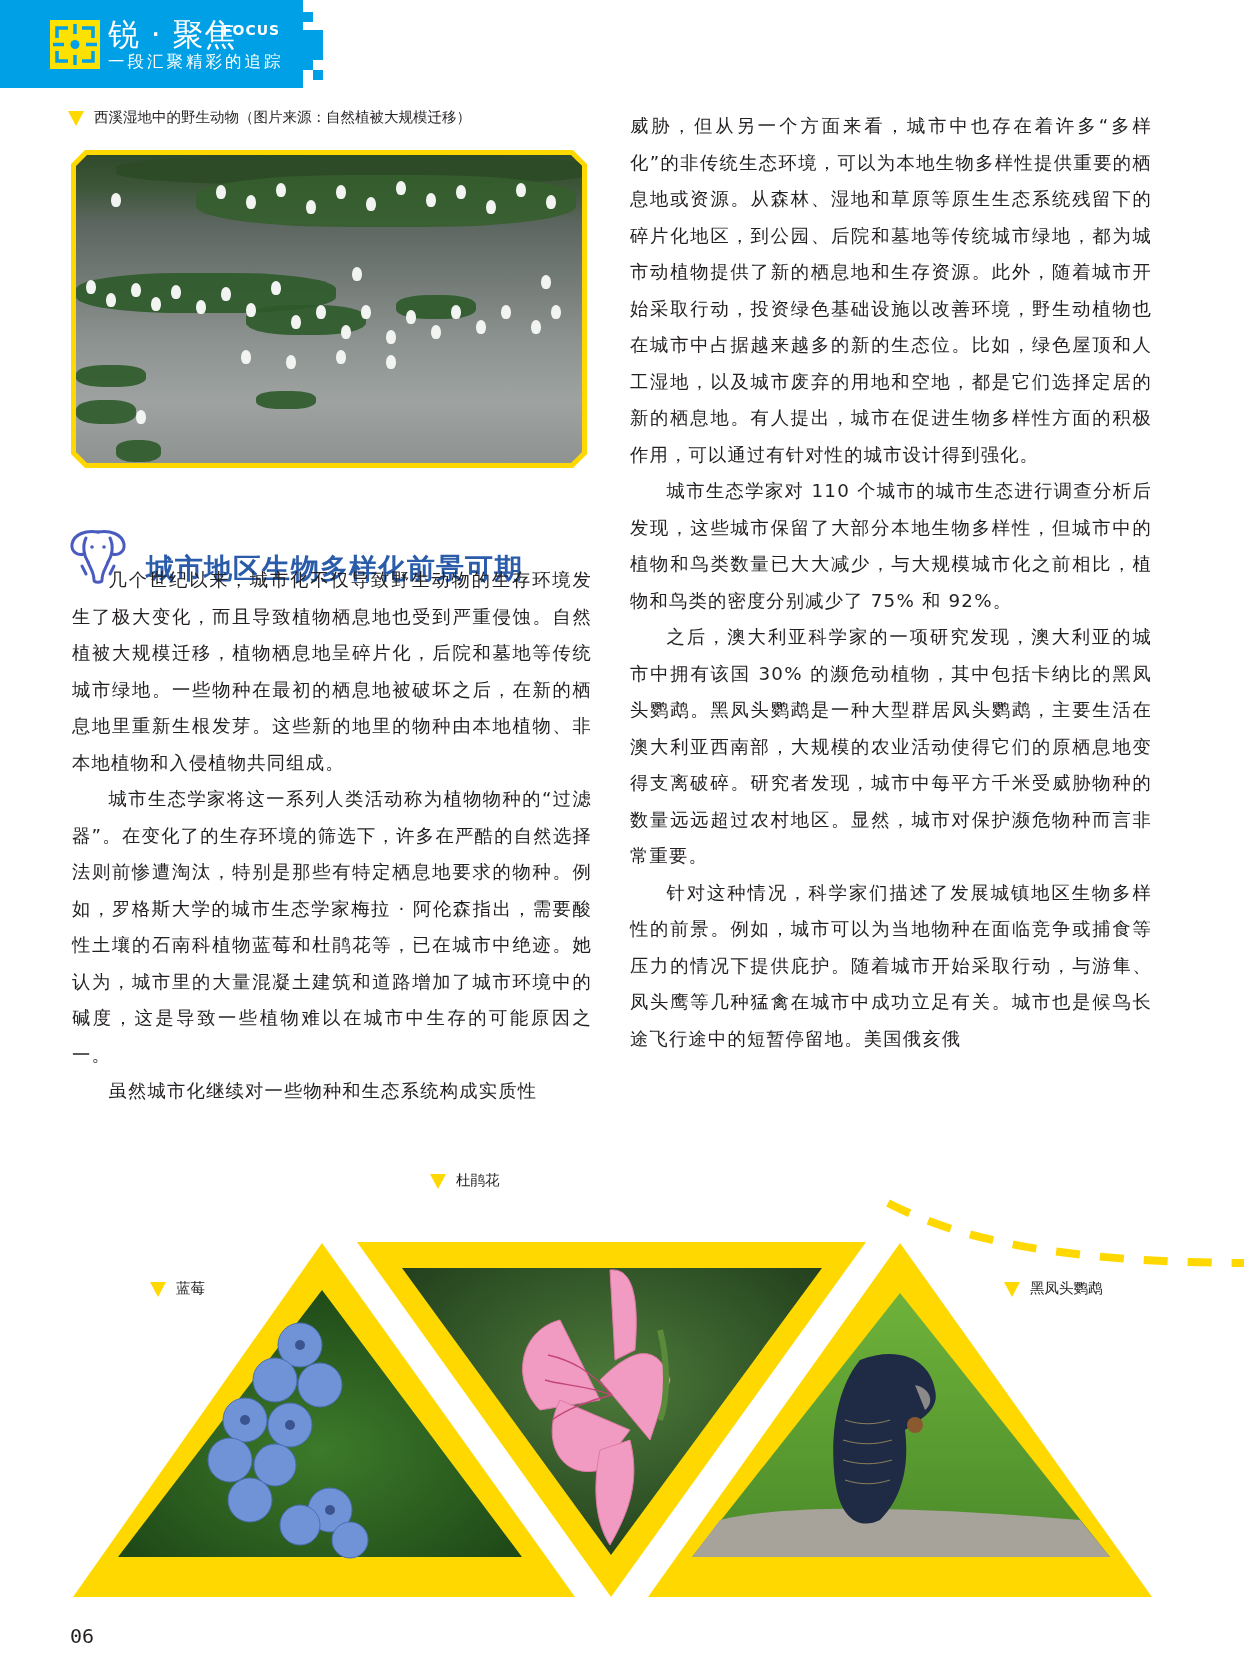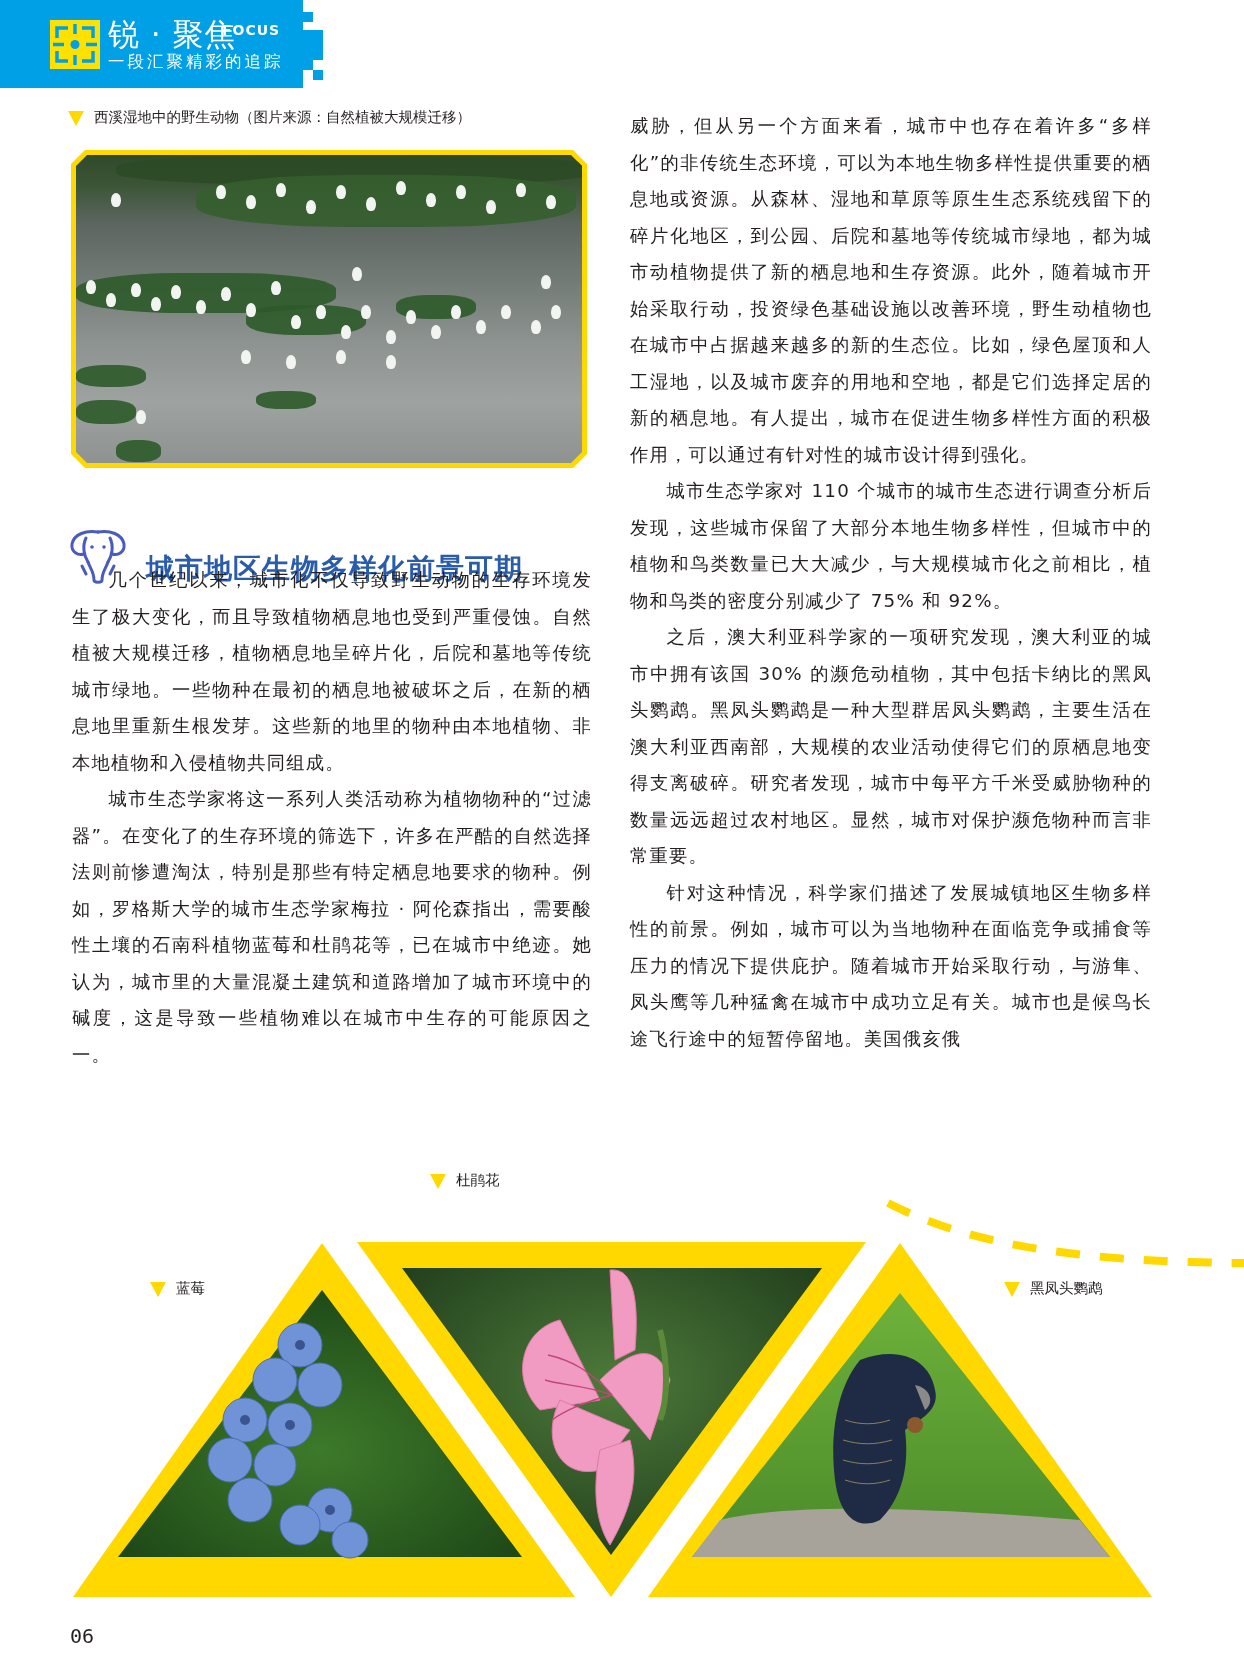--- a/index.html
+++ b/index.html
@@ -148,20 +148,21 @@
     </g>
     <circle cx="24" cy="21" r="1.8" fill="#4a5bbf"></circle>
     <circle cx="36" cy="21" r="1.8" fill="#4a5bbf"></circle>
   </svg>
 </div>
 <div class="section-title">城市地区生物多样化前景可期</div>
 
 <div class="col col-left">
   <p>几个世纪以来，城市化不仅导致野生动物的生存环境发生了极大变化，而且导致植物栖息地也受到严重侵蚀。自然植被大规模迁移，植物栖息地呈碎片化，后院和墓地等传统城市绿地。一些物种在最初的栖息地被破坏之后，在新的栖息地里重新生根发芽。这些新的地里的物种由本地植物、非本地植物和入侵植物共同组成。</p>
   <p>城市生态学家将这一系列人类活动称为植物物种的“过滤器”。在变化了的生存环境的筛选下，许多在严酷的自然选择法则前惨遭淘汰，特别是那些有特定栖息地要求的物种。例如，罗格斯大学的城市生态学家梅拉 · 阿伦森指出，需要酸性土壤的石南科植物蓝莓和杜鹃花等，已在城市中绝迹。她认为，城市里的大量混凝土建筑和道路增加了城市环境中的碱度，这是导致一些植物难以在城市中生存的可能原因之一。</p>
+  <p>虽然城市化继续对一些物种和生态系统构成实质性</p>
 </div>
 
 <div class="col col-right">
   <p class="noindent">威胁，但从另一个方面来看，城市中也存在着许多“多样化”的非传统生态环境，可以为本地生物多样性提供重要的栖息地或资源。从森林、湿地和草原等原生生态系统残留下的碎片化地区，到公园、后院和墓地等传统城市绿地，都为城市动植物提供了新的栖息地和生存资源。此外，随着城市开始采取行动，投资绿色基础设施以改善环境，野生动植物也在城市中占据越来越多的新的生态位。比如，绿色屋顶和人工湿地，以及城市废弃的用地和空地，都是它们选择定居的新的栖息地。有人提出，城市在促进生物多样性方面的积极作用，可以通过有针对性的城市设计得到强化。</p>
   <p>城市生态学家对 110 个城市的城市生态进行调查分析后发现，这些城市保留了大部分本地生物多样性，但城市中的植物和鸟类数量已大大减少，与大规模城市化之前相比，植物和鸟类的密度分别减少了 75% 和 92%。</p>
   <p>之后，澳大利亚科学家的一项研究发现，澳大利亚的城市中拥有该国 30% 的濒危动植物，其中包括卡纳比的黑凤头鹦鹉。黑凤头鹦鹉是一种大型群居凤头鹦鹉，主要生活在澳大利亚西南部，大规模的农业活动使得它们的原栖息地变得支离破碎。研究者发现，城市中每平方千米受威胁物种的数量远远超过农村地区。显然，城市对保护濒危物种而言非常重要。</p>
   <p>针对这种情况，科学家们描述了发展城镇地区生物多样性的前景。例如，城市可以为当地物种在面临竞争或捕食等压力的情况下提供庇护。随着城市开始采取行动，与游隼、凤头鹰等几种猛禽在城市中成功立足有关。城市也是候鸟长途飞行途中的短暂停留地。美国俄亥俄</p>
 </div>
 
 <div class="caption" style="left:430px;top:1171px;">

